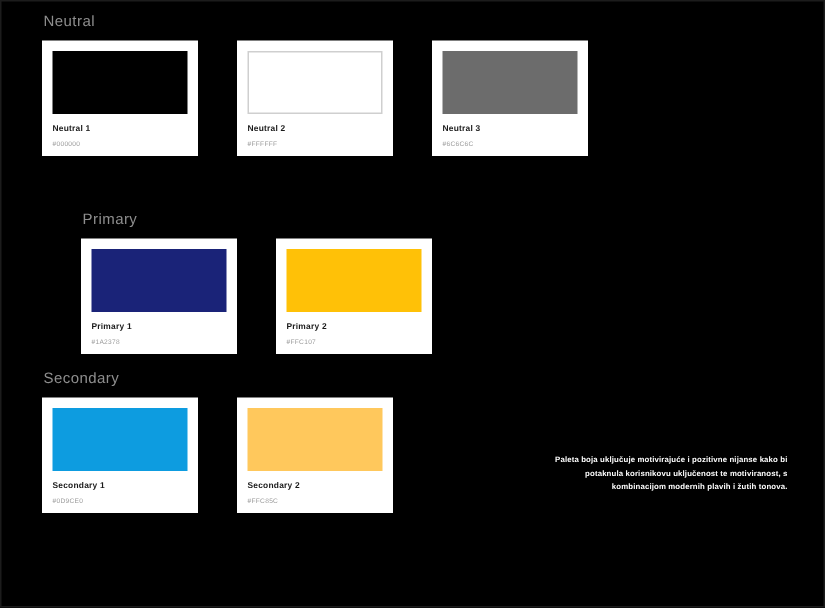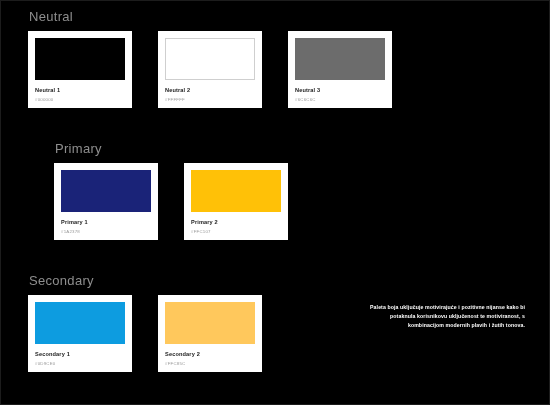--- a/index.html
+++ b/index.html
@@ -22,21 +22,21 @@
     box-sizing: border-box;
     border: 1px solid #1c1c1c;
     overflow: hidden;
   }
 
   .section {
     position: absolute;
   }
 
   .section-heading {
-    font-size: 13px;
+    font-size: 10px;
     color: #8e8e8e;
     letter-spacing: 0.3px;
     font-weight: 400;
     margin: 0 0 7px 0;
     padding-left: 1px;
     white-space: nowrap;
   }
 
   .card-row {
     display: flex;
@@ -72,21 +72,21 @@
     color: #9a9a9a;
     margin-top: 3.5px;
     letter-spacing: 0.2px;
     line-height: 1.2;
     white-space: nowrap;
   }
 
   
   #section-neutral   { left: 27px; top: 8px; }
   #section-primary   { left: 27px; top: 140px; padding-left: 26px; }
-  #section-secondary { left: 27px; top: 272px; }
+  #section-secondary { left: 27px; top: 246px; }
 
   
   .card-neutral   { width: 104px; height: 77px; margin-right: 26px; }
   .card-primary   { width: 104px; height: 77px; margin-right: 26px; }
   .card-secondary { width: 104px; height: 77px; margin-right: 26px; }
 
   .chip-neutral   { height: 45px; }
   .chip-primary   { height: 48px; }
   .chip-secondary { height: 48px; }
 

